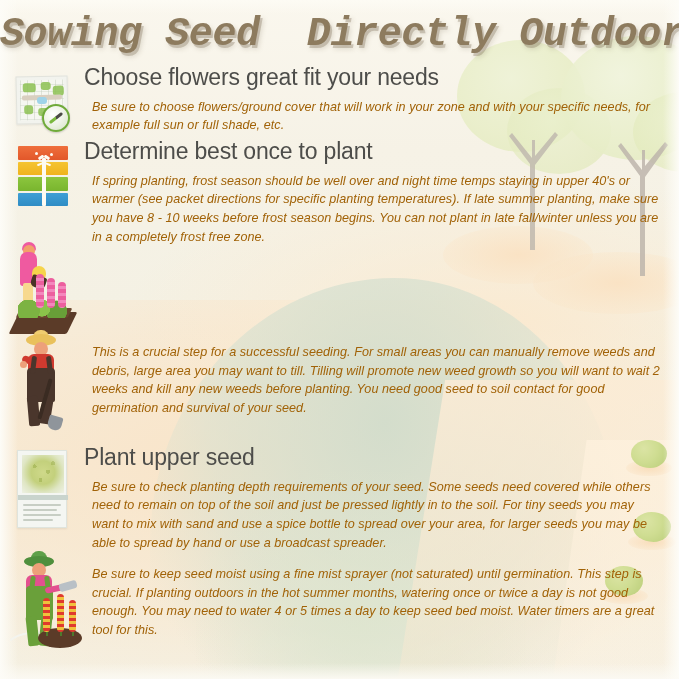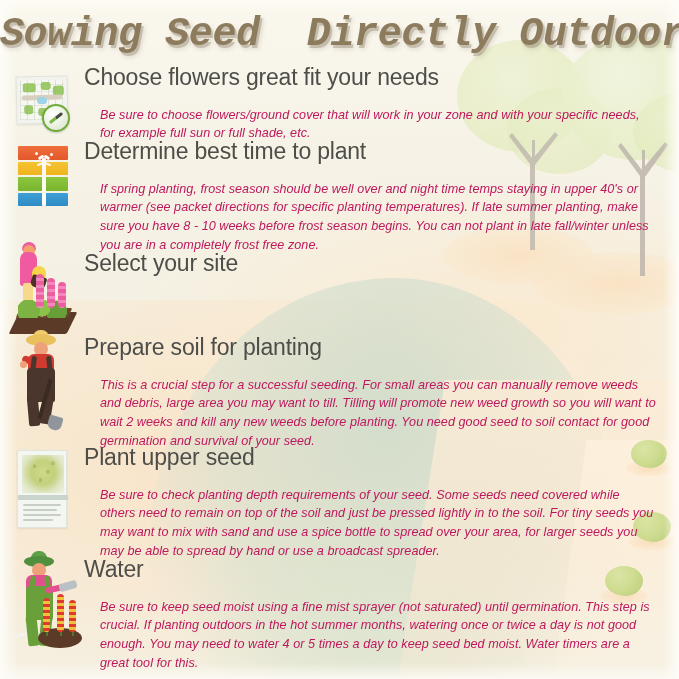--- a/index.html
+++ b/index.html
@@ -130,22 +130,22 @@
     line-height:1.08;
     letter-spacing:-0.2px;
     margin:0 0 1px 0;
     white-space:nowrap;
   }
   .step-text{
     font-family:"Liberation Sans", sans-serif;
     font-style:italic;
     font-size:12.6px;
     line-height:18.6px;
-    color:#be185d;
-    margin:16px;
+    color:#a16207;
+    margin:8px;
     letter-spacing:.05px;
   }
 
   
   #step-0{top:64px;}
   #step-1{top:138px;}
   #step-2{top:250px;}
   #step-3{top:334px;}
   #step-4{top:444px;}
   #step-5{top:556px;}
@@ -371,63 +371,61 @@
             <div class="season-branch" style="left:1px;top:8px;width:6px;height:2.6px;transform:rotate(-34deg);"></div>
             <div class="season-branch" style="left:7px;top:8px;width:6px;height:2.6px;transform:rotate(34deg);"></div>
             <div class="season-branch" style="left:0px;top:15px;width:7px;height:2.4px;transform:rotate(-22deg);"></div>
             <div class="season-branch" style="left:7px;top:15px;width:7px;height:2.4px;transform:rotate(22deg);"></div>
             <div class="season-dot" style="left:-2px;top:4px;"></div>
             <div class="season-dot" style="left:13px;top:5px;"></div>
           </div>
         </div>
       </div>
       <div class="step-body">
-        <h2 class="step-heading">Determine best time to plant</h2>
+        <h2 class="step-heading">Determine best once to plant</h2>
         <p class="step-text">If spring planting, frost season should be well over and  night time temps staying in upper 40's or warmer (see packet directions for specific planting temperatures). If late summer planting, make sure you have 8 - 10 weeks before frost season begins. You can not plant in late fall/winter unless you are in a completely frost free zone.</p>
       </div>
     </div>
 
     <div class="step" id="step-2">
       <div class="step-icon">
         <div class="ic fx-person-hair"></div>
         <div class="ic fx-person-head"></div>
         <div class="ic fx-person-body"></div>
         <div class="ic fx-person-leg"></div>
         <div class="ic fx-pot-plant"></div>
         <div class="ic fx-pot"></div>
         <div class="ic fx-bed"></div>
         <div class="ic fx-bed-top"></div>
         <div class="ic fx-leaves"></div>
         <div class="ic fx-spike" style="left:24px;top:24px;height:34px;"></div>
         <div class="ic fx-spike" style="left:35px;top:28px;height:30px;"></div>
         <div class="ic fx-spike" style="left:46px;top:32px;height:26px;"></div>
       </div>
       <div class="step-body">
-        <h2 class="step-heading">Select your site</h2>
       </div>
     </div>
 
     <div class="step" id="step-3">
       <div class="step-icon">
         <div class="ic gd-hat-top"></div>
         <div class="ic gd-hat"></div>
         <div class="ic gd-head"></div>
         <div class="ic gd-shirt"></div>
         <div class="ic gd-arm"></div>
         <div class="ic gd-hand"></div>
         <div class="ic gd-overall"></div>
         <div class="ic gd-strap" style="left:19px;top:22px;transform:rotate(7deg);"></div>
         <div class="ic gd-strap" style="left:35px;top:22px;transform:rotate(-7deg);"></div>
         <div class="ic gd-leg1"></div>
         <div class="ic gd-leg2"></div>
         <div class="ic gd-shovel-h"></div>
         <div class="ic gd-shovel-b"></div>
       </div>
       <div class="step-body">
-        <h2 class="step-heading">Prepare soil for planting</h2>
         <p class="step-text">This is a crucial step for a successful seeding. For small areas you can manually remove weeds and debris, large area you may want to till. Tilling will promote new weed growth so you will want to wait 2 weeks and kill any new weeds before planting. You need good seed to soil contact for good germination and survival of your seed.</p>
       </div>
     </div>
 
     <div class="step" id="step-4">
       <div class="step-icon">
         <div class="ic pk-card">
           <div class="pk-photo">
             <div class="pk-photo-seed"></div>
           </div>
@@ -460,19 +458,18 @@
         <div class="ic wt-nozzle"></div>
         <div class="ic wt-bed"></div>
         <div class="ic wt-stem" style="left:34px;top:44px;height:36px;"></div>
         <div class="ic wt-stem" style="left:48px;top:40px;height:40px;"></div>
         <div class="ic wt-stem" style="left:60px;top:46px;height:34px;"></div>
         <div class="ic wt-spike" style="left:31px;top:42px;height:34px;"></div>
         <div class="ic wt-spike" style="left:45px;top:38px;height:38px;"></div>
         <div class="ic wt-spike" style="left:57px;top:44px;height:32px;"></div>
       </div>
       <div class="step-body">
-        <h2 class="step-heading">Water</h2>
         <p class="step-text">Be sure to keep seed moist using a fine mist sprayer (not saturated) until germination. This step is crucial. If planting outdoors in the hot summer months, watering once  or twice a day is not good enough. You may need to water 4 or 5 times a day to keep seed bed moist. Water timers are a great tool for this.</p>
       </div>
     </div>
 
   </div>
 </div>
 
 </body></html>

